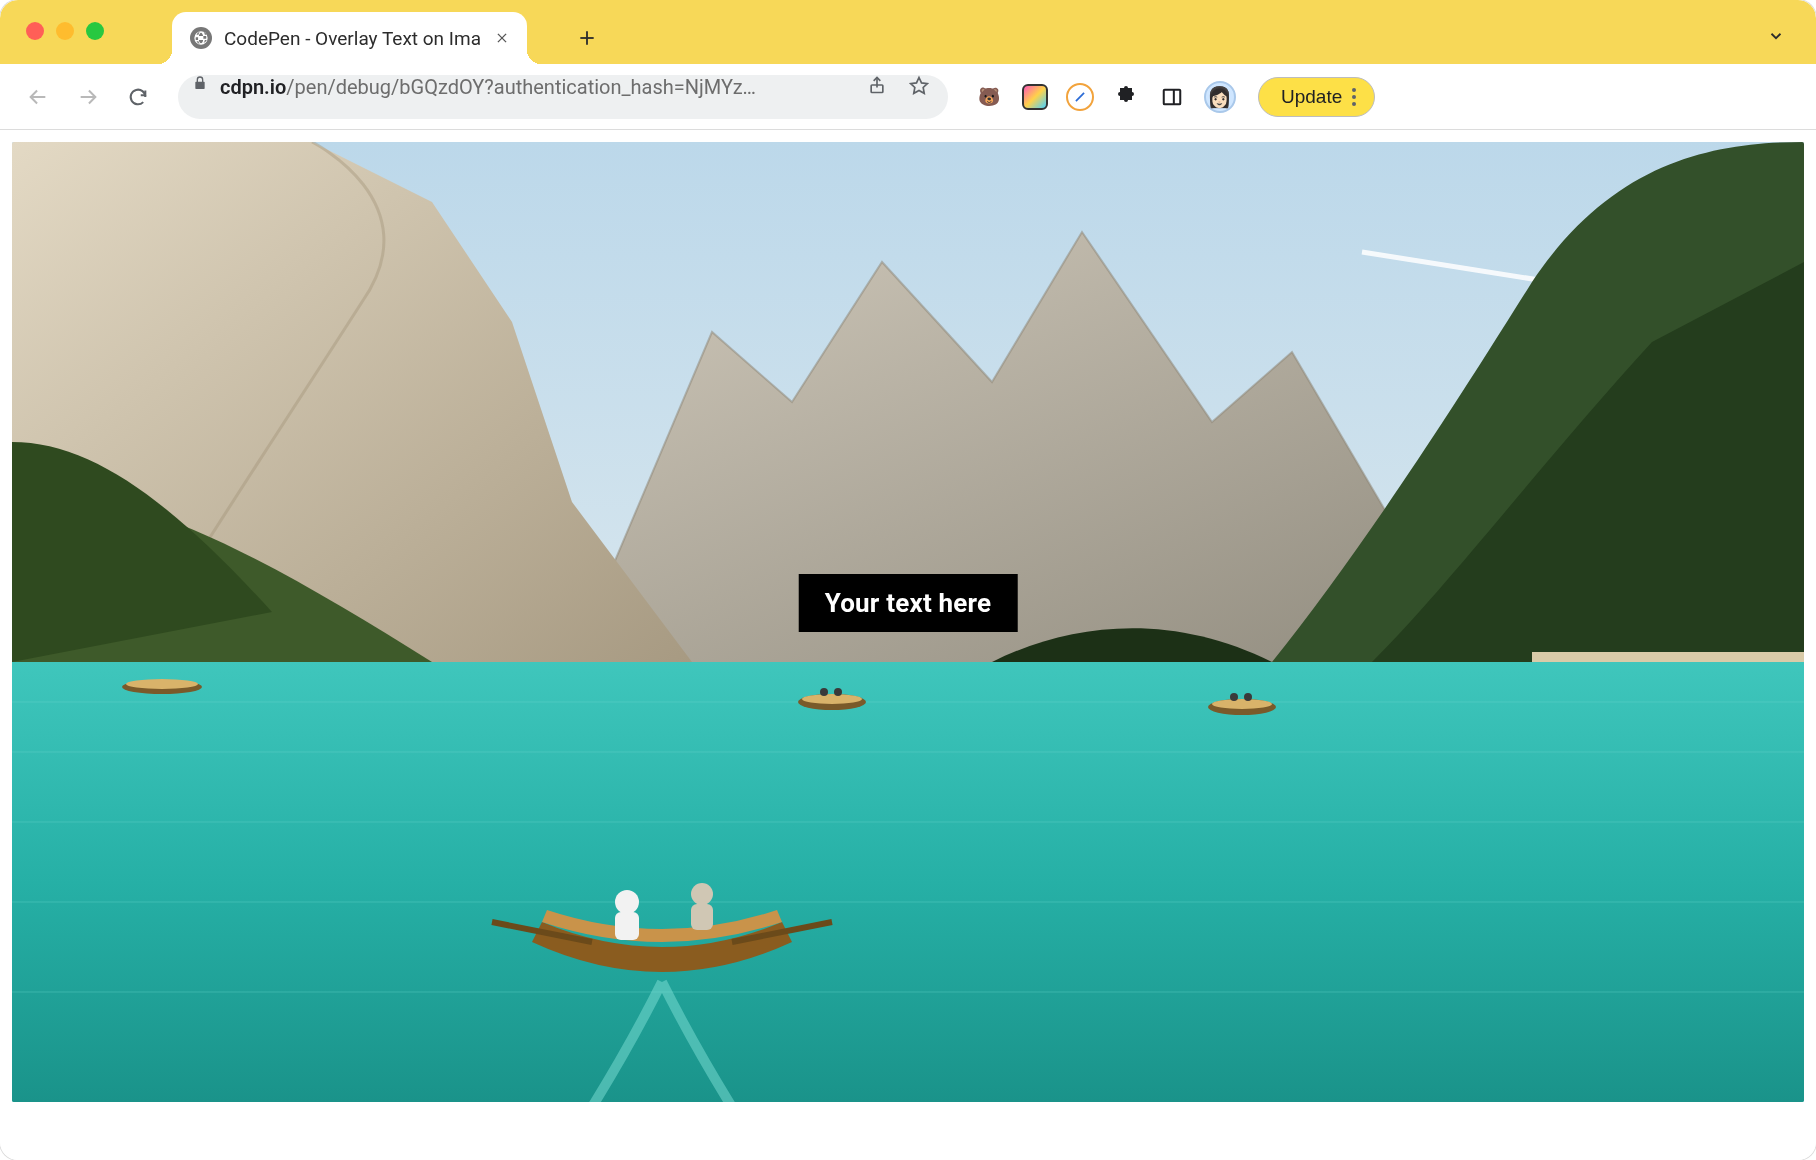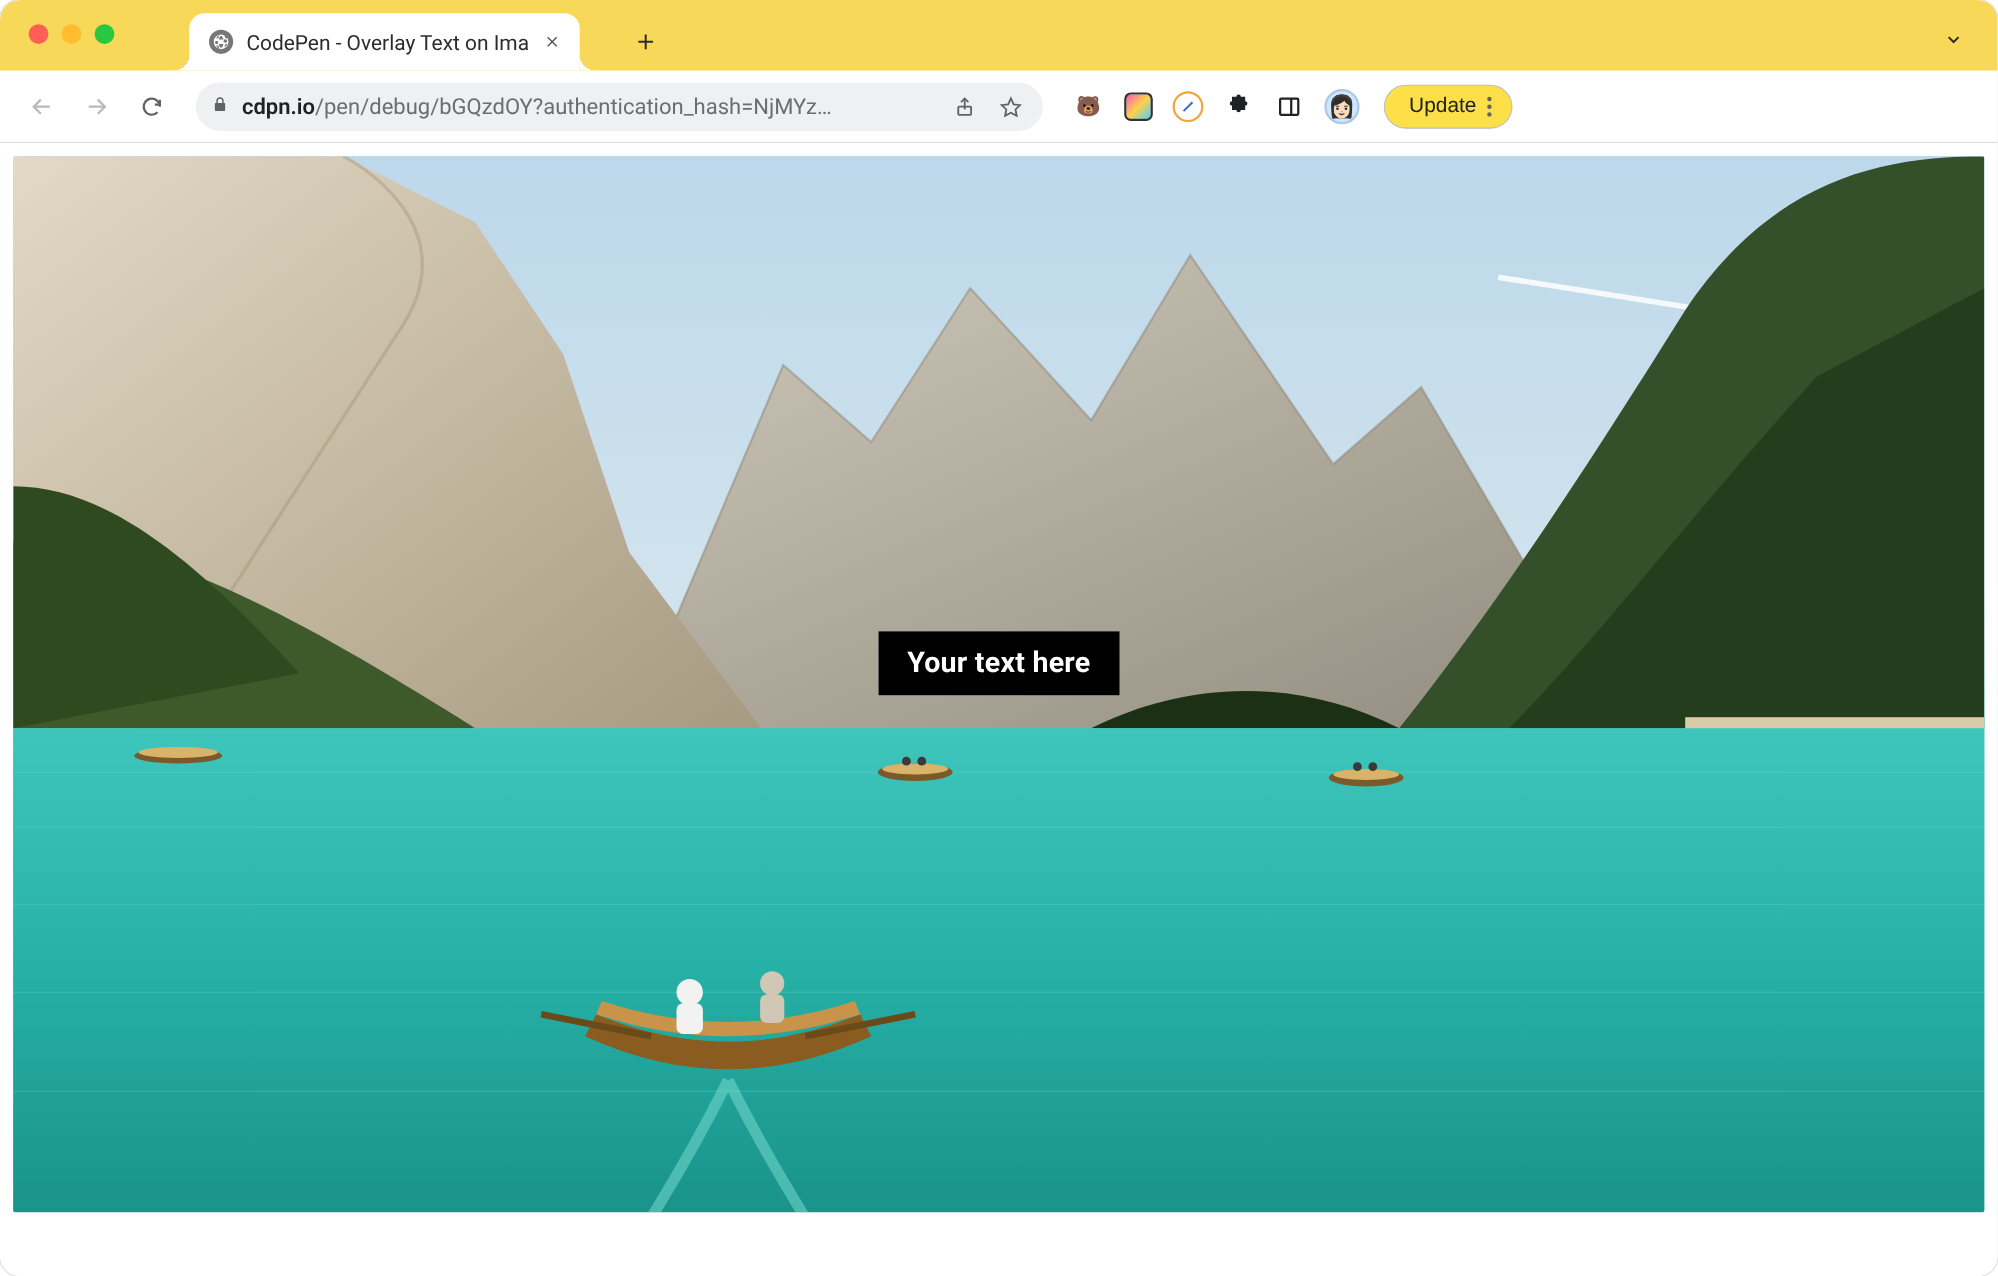--- a/index.html
+++ b/index.html
@@ -128,21 +128,21 @@
   .icon-btn svg { width: 22px; height: 22px; stroke: #5f6368; stroke-width: 2.2; fill: none; }
   .icon-btn.disabled svg { stroke: #b9b9b9; }
 
   .omnibox {
     flex: 0 0 auto;
     width: 770px;
     height: 44px;
     background: #eef0f1;
     border-radius: 22px;
     display: flex;
-    align-items: center;
+    align-items: flex-start;
     padding: 0 14px;
     gap: 12px;
     margin-left: 10px;
   }
   .omnibox .lock svg { width: 16px; height: 16px; fill: #5f6368; }
   .url {
     font-size: 20px;
     color: #6d6d6d;
     white-space: nowrap;
     overflow: hidden;

